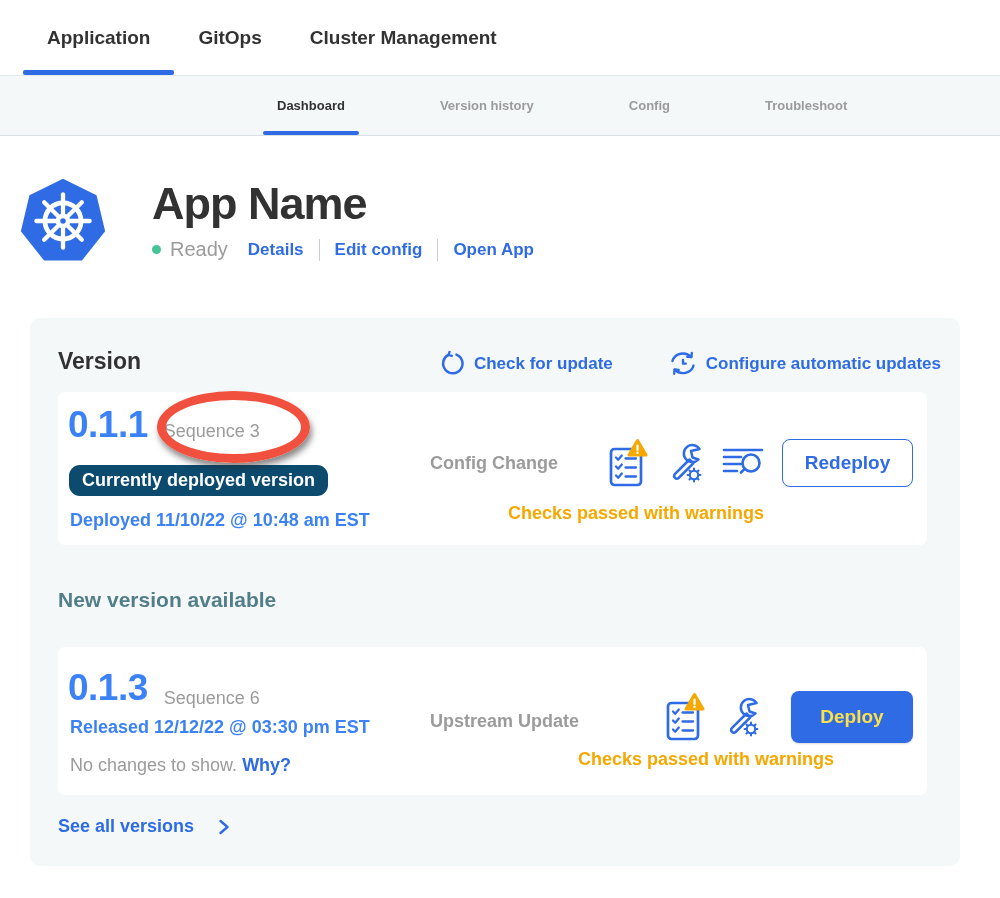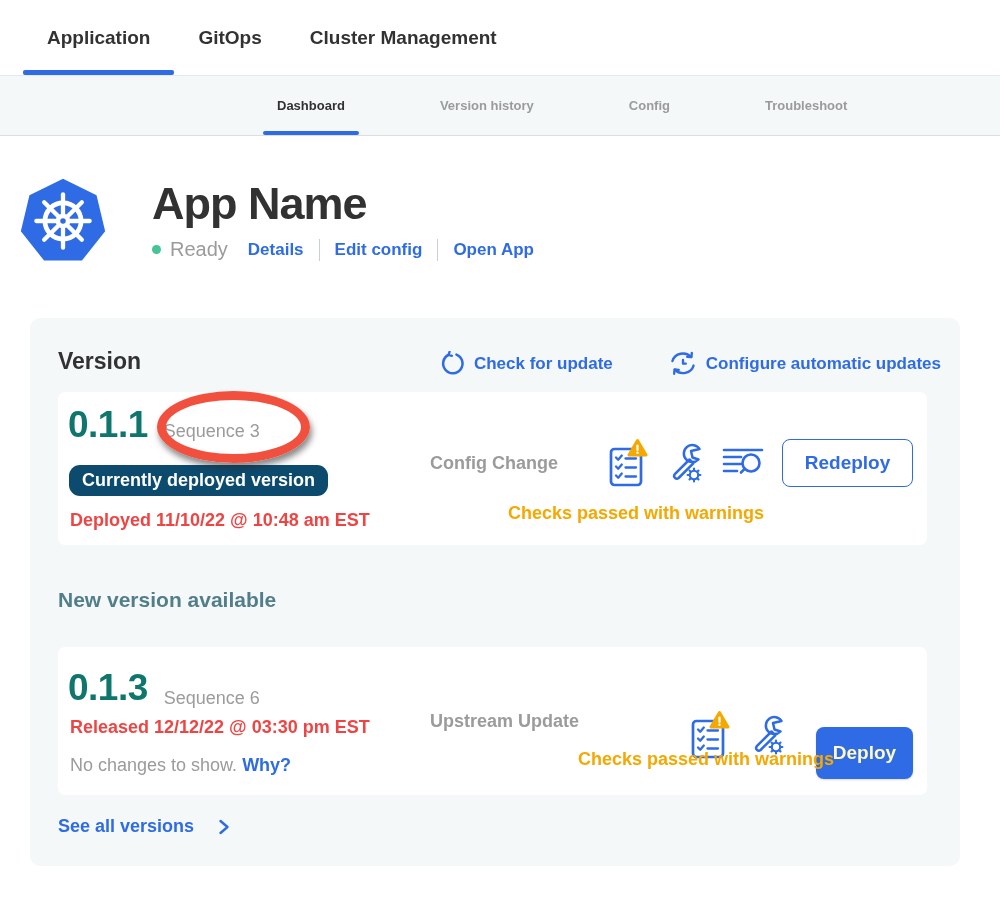--- a/index.html
+++ b/index.html
@@ -43,38 +43,38 @@
   .card-actions { position:absolute; right:19px; top:32px; display:flex; gap:56px; }
   .card-action { display:flex; align-items:center; gap:9px; font-size:17px;
     font-weight:700; color:#2e6be5; cursor:pointer; }
 
   .version-row { position:absolute; left:28px; width:869px; background:#fff;
     border-radius:7px; }
   .row-current { top:74px; height:153px; }
   .row-new { top:329px; height:148px; }
 
   .ver-line { position:absolute; display:flex; align-items:baseline; gap:16px; }
-  .ver-num { font-size:37px; font-weight:800; letter-spacing:-0.5px; color:#0f766e; }
+  .ver-num { font-size:37px; font-weight:800; letter-spacing:-0.5px; color:#3b82f6; }
   .ver-seq { font-size:18px; color:#9b9b9b; }
   .deployed-badge { position:absolute; left:11px; top:73px; background:#0c4a6e; color:#fff;
     font-size:18px; font-weight:700; padding:5px 13px; border-radius:11px; }
-  .gray-bold { position:absolute; font-size:18px; font-weight:700; color:#ef4444; }
+  .gray-bold { position:absolute; font-size:18px; font-weight:700; color:#3b82f6; }
   .gray-reg { position:absolute; font-size:18px; color:#9b9b9b; }
   .why-link { color:#2e6be5; font-weight:700; cursor:pointer; }
 
   .source-label { position:absolute; left:372px; font-size:18px; font-weight:700; color:#9b9b9b; }
   .right-group { position:absolute; right:14px; display:flex; align-items:center; gap:18px; }
   .icon-btn { cursor:pointer; display:flex; }
   .checks-text { position:absolute; font-size:18px; font-weight:700; color:#f5a800; }
 
   .btn { font-family:inherit; font-size:19px; font-weight:700; border-radius:8px; cursor:pointer; }
   .btn-outline { width:131px; height:48px; background:#fff; color:#2e6be5;
     border:1.5px solid #2e6be5; }
-  .btn-solid { width:97px; height:52px; background:#2e6be5; color:#fef9c3; border:none;
-    box-shadow:0 1px 2px rgba(0,0,0,0.15);margin-top:36px; }
+  .btn-solid { width:122px; height:52px; background:#2e6be5; color:#fde047; border:none;
+    box-shadow:0 1px 2px rgba(0,0,0,0.15); }
 
   .new-heading { position:absolute; left:28px; top:270px; font-size:21px; font-weight:700;
     color:#527e8a; }
   .see-all { position:absolute; left:28px; top:498px; display:flex; align-items:center;
     gap:24px; font-size:18px; font-weight:700; color:#2e6be5; cursor:pointer; }
 
   
   .annotation-ellipse { position:absolute; left:157px; top:391px; width:153px; height:72px;
     border:9px solid #f0503d; border-radius:50%;
     box-shadow:2px 5px 6px rgba(40,40,40,0.55); pointer-events:none; z-index:10; }

